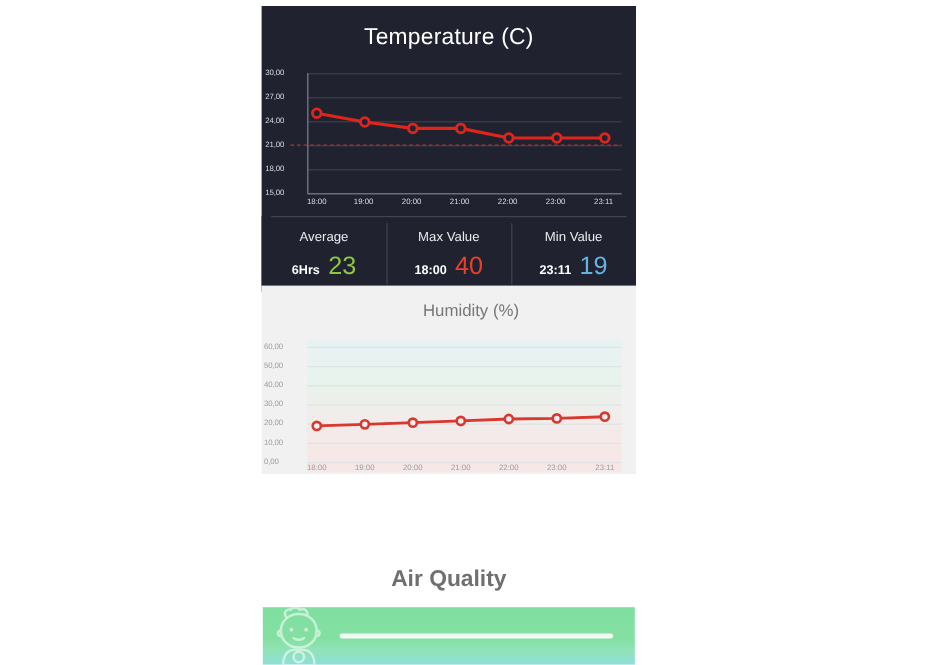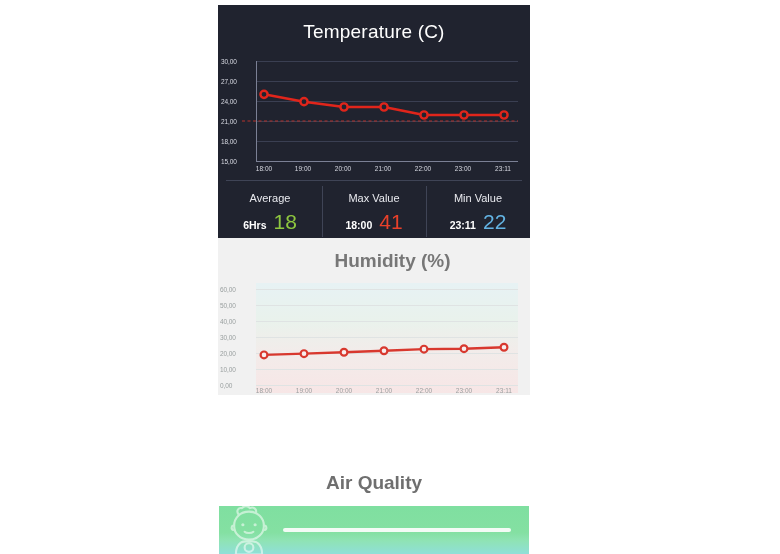--- a/index.html
+++ b/index.html
@@ -155,22 +155,22 @@
     position: absolute;
     left: 0;
     top: 238px;
     width: 312px;
     height: 157px;
     background: #f1f1f1;
   }
   .light-card .card-title {
     text-align: center;
     color: #777777;
-    font-size: 19px;
-    font-weight: 700;
+    font-size: 14px;
+    font-weight: 400;
     padding-top: 12px;
     margin-left: 37px;
   }
   .light-card .plot {
     top: 45px;
     height: 110px;
     background: linear-gradient(to bottom,
         #e7f2f4 0%,
         #e9f2ec 34%,
         #f2ecea 62%,
@@ -275,37 +275,37 @@
       </svg>
     </div>
 
     <div class="stats dark">
       <div class="divider-top"></div>
 
       <div class="stat">
         <div class="stat-label">Average</div>
         <div class="stat-row">
           <span class="stat-sub">6Hrs</span>
-          <span class="stat-value" style="color:#8ec73f">18</span>
+          <span class="stat-value" style="color:#8ec73f">23</span>
         </div>
       </div>
 
       <div class="stat">
         <div class="stat-label">Max Value</div>
         <div class="stat-row">
           <span class="stat-sub">18:00</span>
-          <span class="stat-value" style="color:#e8402a">41</span>
+          <span class="stat-value" style="color:#e8402a">40</span>
         </div>
       </div>
 
       <div class="stat">
         <div class="stat-label">Min Value</div>
         <div class="stat-row">
           <span class="stat-sub">23:11</span>
-          <span class="stat-value" style="color:#63b3e3">22</span>
+          <span class="stat-value" style="color:#63b3e3">19</span>
         </div>
       </div>
     </div>
   </div>
 
   <div class="light-card">
     <div class="card-title">Humidity (%)</div>
 
     <div class="plot">
       <div class="gridline" style="top:6px"></div>

